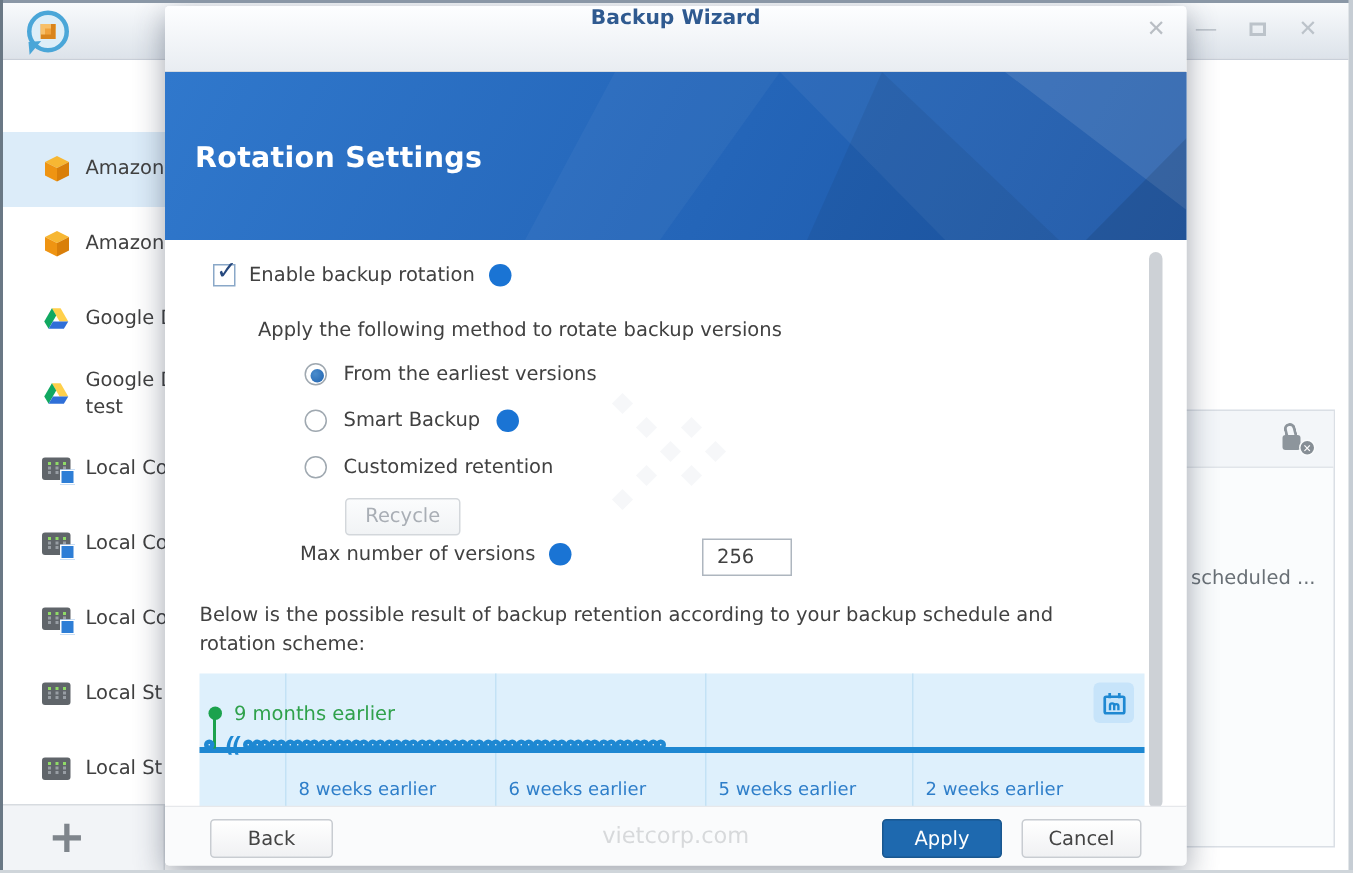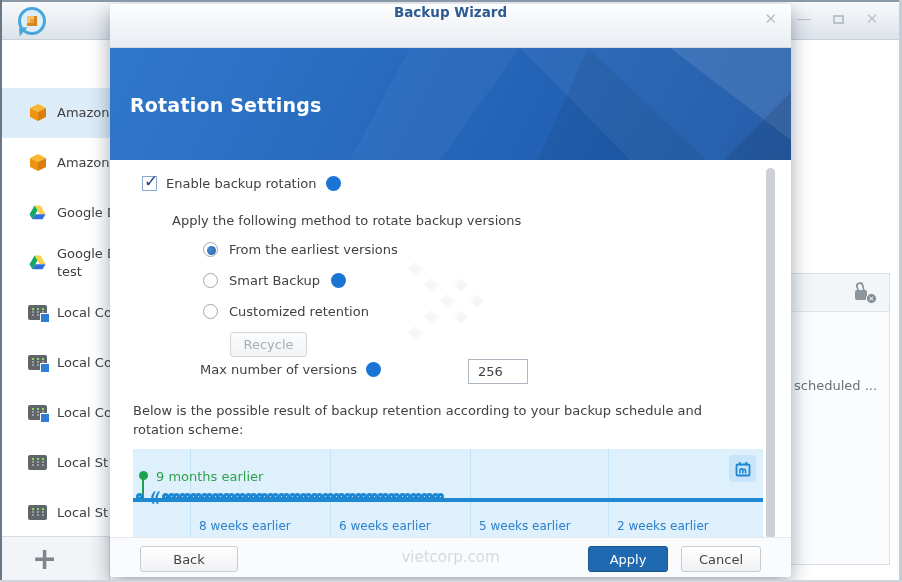--- a/index.html
+++ b/index.html
@@ -105,21 +105,21 @@
   .tl-chain{position:absolute;left:29px;top:44px;display:flex;}
   .tl-chain .v-circle{margin-right:-1.5px;}
   .calendar-btn{position:absolute;right:7px;top:6px;width:27px;height:27px;background:#c7e4fa;border:none;
     border-radius:4px;display:flex;align-items:center;justify-content:center;}
 
   .scrollbar-thumb{position:absolute;right:16px;top:8px;width:9px;height:371px;background:#cdd1d6;border-radius:5px;}
 
   .dlg-footer{height:40px;background:#fafbfc;border-top:1px solid #e6e8eb;position:relative;border-radius:0 0 3px 3px;}
   .btn{height:26px;border-radius:3px;font-family:inherit;font-size:13px;color:#444;
     background:linear-gradient(#ffffff,#f0f1f3);border:1px solid #c8ccd1;}
-  .btn-back{position:absolute;left:30px;top:8px;width:98px;}
+  .btn-back{position:absolute;left:30px;top:8px;width:82px;}
   .btn-apply{position:absolute;right:123px;top:8px;width:80px;background:#1e69af;border:1px solid #19578f;color:#fff;}
   .btn-cancel{position:absolute;right:30px;top:8px;width:80px;}
   .watermark{position:absolute;left:0;right:0;top:10px;text-align:center;color:#d7d9db;font-size:15px;pointer-events:none;}
 
   .gd-ic,.aws-ic{position:absolute;left:0;top:0;}
 </style>
 </head>
 <body>
 
 <div class="app">

